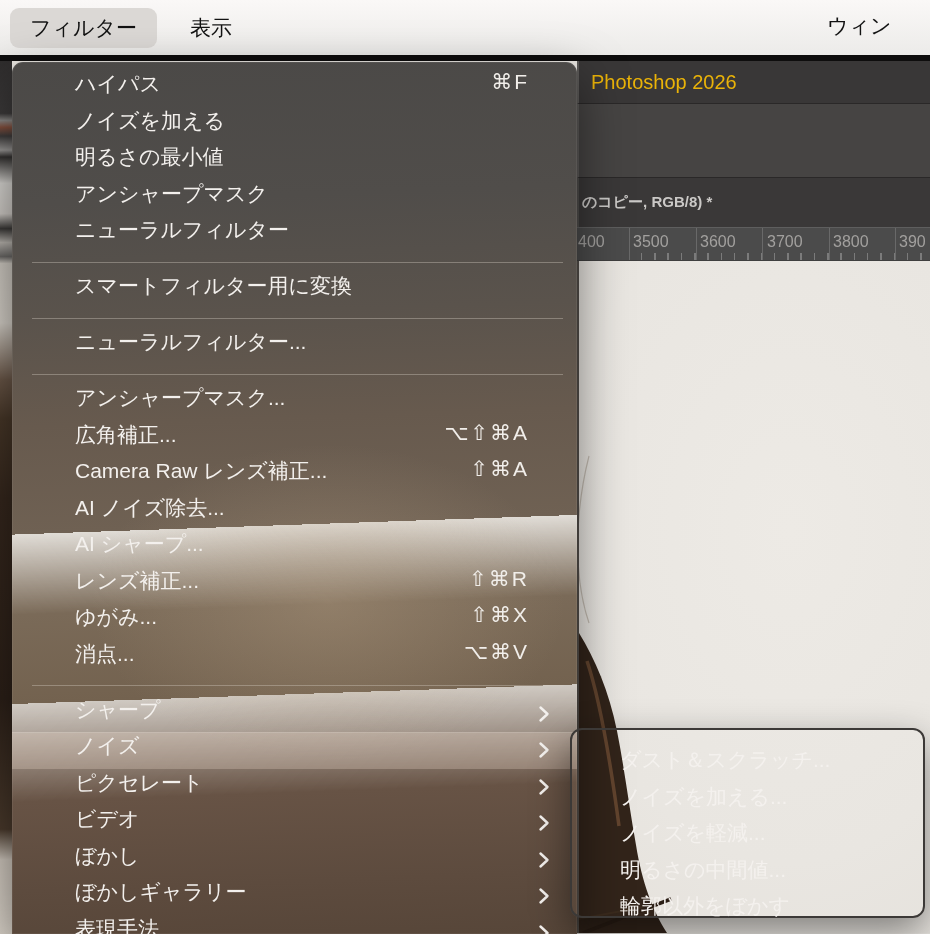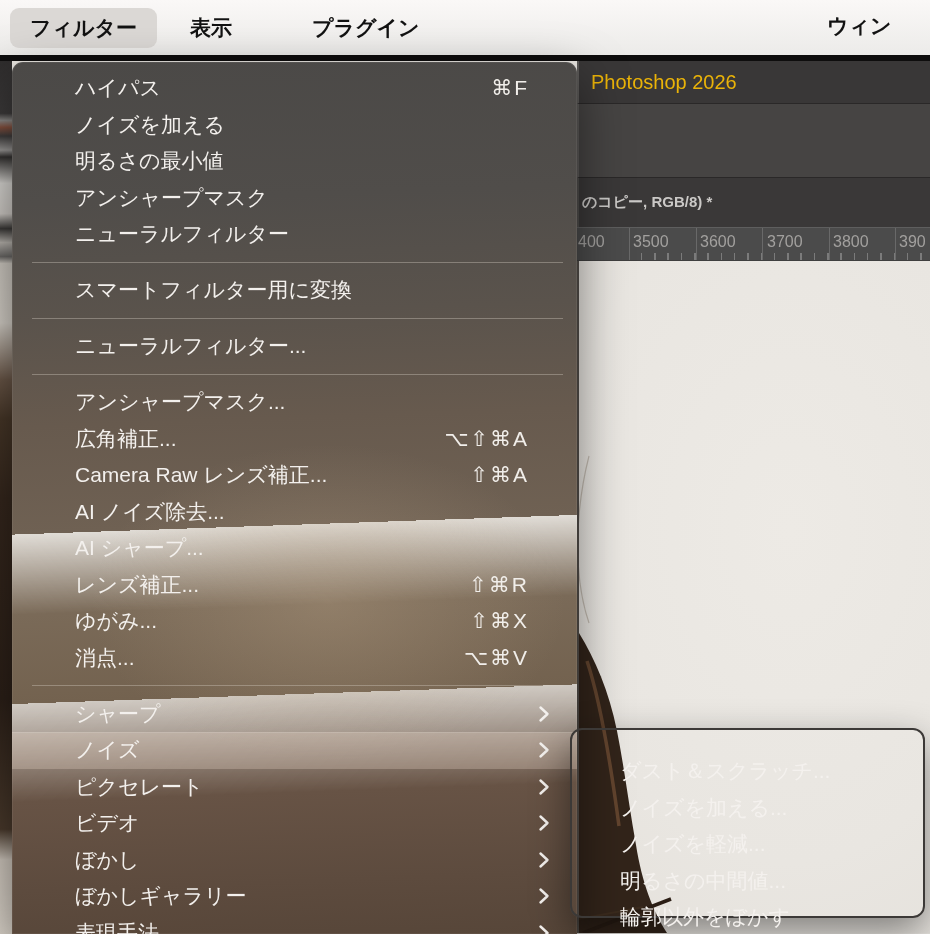--- a/index.html
+++ b/index.html
@@ -3,21 +3,21 @@
 <meta charset="utf-8">
 <style>
   * { margin:0; padding:0; box-sizing:border-box; }
   html,body { width:930px; height:934px; overflow:hidden; background:#eae7e2;
               font-family:"Liberation Sans","DejaVu Sans",sans-serif; }
   .stage { position:relative; width:930px; height:934px; }
 
   
   .menubar { position:absolute; left:0; top:0; width:930px; height:55px;
              background:linear-gradient(#faf8f7,#ecebe9);
-             display:flex; align-items:center; color:#121212; font-size:21px; font-weight:700; }
+             display:flex; align-items:center; color:#121212; font-size:21px; font-weight:400; }
   .mb-item { padding:6px 20px; white-space:nowrap; }
   .mb-item.sel { background:#dbd8d5; border-radius:9px; margin-left:10px; }
   .mb-item.m2 { margin-left:13px;text-align:center; }
   .mb-item.m3 { margin-left:40px; }
   .mb-item.far { position:absolute; left:827px; top:12px; padding:0; }
   .topline { position:absolute; left:0; top:55px; width:930px; height:6px; background:#0e0d0d; }
 
   
   .chrome { position:absolute; left:577px; top:61px; width:353px; height:873px; }
   .titlebar { height:43px; background:#393737; border-left:2px solid #5c5a58;
@@ -50,32 +50,32 @@
   
   .menu { position:absolute; left:12px; top:62px; width:565px; height:872px;
           border-radius:11px 11px 0 0; overflow:hidden; padding-top:8px;
           color:#f3f0ed; font-size:21px; font-weight:500;
           background:
             radial-gradient(60% 26% at 56% 62%, rgba(189,166,137,0.34), rgba(189,166,137,0) 70%),
             linear-gradient(178deg, #4b4947 0%, #504d4a 16%, #5a534c 29%,
               #675a4e 41%, #6f6153 53%, #77685715 0, #7a6a58 62%, #73624f 72%,
               #69564634 0, #675345 83%, #5d4b3e 93%, #574639 100%);
           box-shadow:0 18px 50px rgba(0,0,0,0.5), inset 0 0 0 1px rgba(255,255,255,0.06); }
-  .row { position:relative; height:36.5px; display:flex; align-items:center;
+  .row { position:relative; height:36.5px; display:flex; align-items:flex-start;
          padding:0 30px 0 63px; white-space:nowrap; }
   .row.hl { background:rgba(243,226,208,0.26); box-shadow:inset 0 1px 0 rgba(255,255,255,0.12); }
   .sc { margin-left:auto; margin-right:18px; letter-spacing:2px; color:#f1eeea; font-weight:400; }
   .chev { position:absolute; right:27px; top:9px; width:12px; height:18px; }
   .chev svg { display:block; }
   .mdiv { height:19.5px; display:flex; align-items:center; padding:0 14px 0 20px; }
   .mdiv i { display:block; width:100%; height:1px; background:rgba(214,206,194,0.38); }
 
   
   .submenu { position:absolute; left:570px; top:728px; width:355px; height:190px;
-             border-radius:12px; border:2px solid #3c3937; padding-top:23px;
+             border-radius:12px; border:2px solid #3c3937; padding-top:12px;
              color:#f4f1ee; font-size:21px; font-weight:500;
              background:linear-gradient(160deg, #8d8884 0%, #817c78 40%, #76717e0 0, #767170 70%, #6e6966 100%);
              box-shadow:0 14px 38px rgba(0,0,0,0.45); }
   .subrow { height:36.5px; display:flex; align-items:center; padding:0 16px 0 48px; white-space:nowrap; }
 
   .hairsvg { position:absolute; left:0; top:0; }
 </style>
 </head>
 <body>
 
@@ -117,23 +117,20 @@
 
   <div class="sliver"></div>
 
   <div class="menubar">
     <div class="mb-item sel">
       <span>フィルター</span>
     </div>
     <div class="mb-item m2">
       <span>表示</span>
     </div>
-    <div class="mb-item m3">
-      <span>プラグイン</span>
-    </div>
     <div class="mb-item far">
       <span>ウィン</span>
     </div>
   </div>
   <div class="topline"></div>
 
   <div class="menu">
     <div class="row">
       <span>ハイパス</span>
       <span class="sc">⌘F</span>

